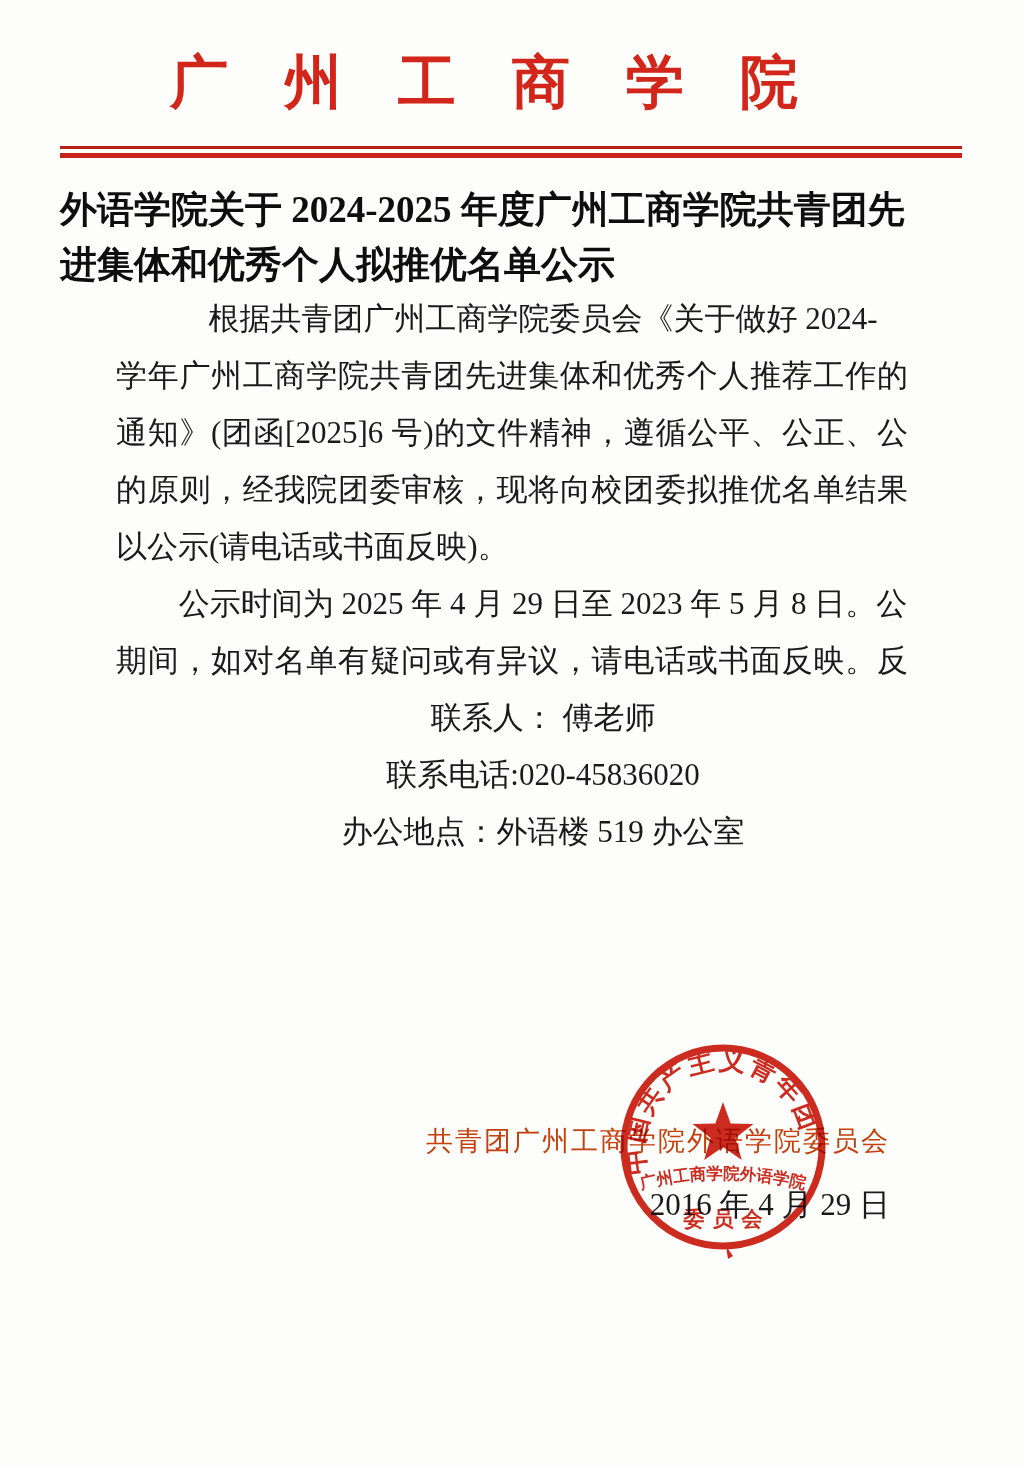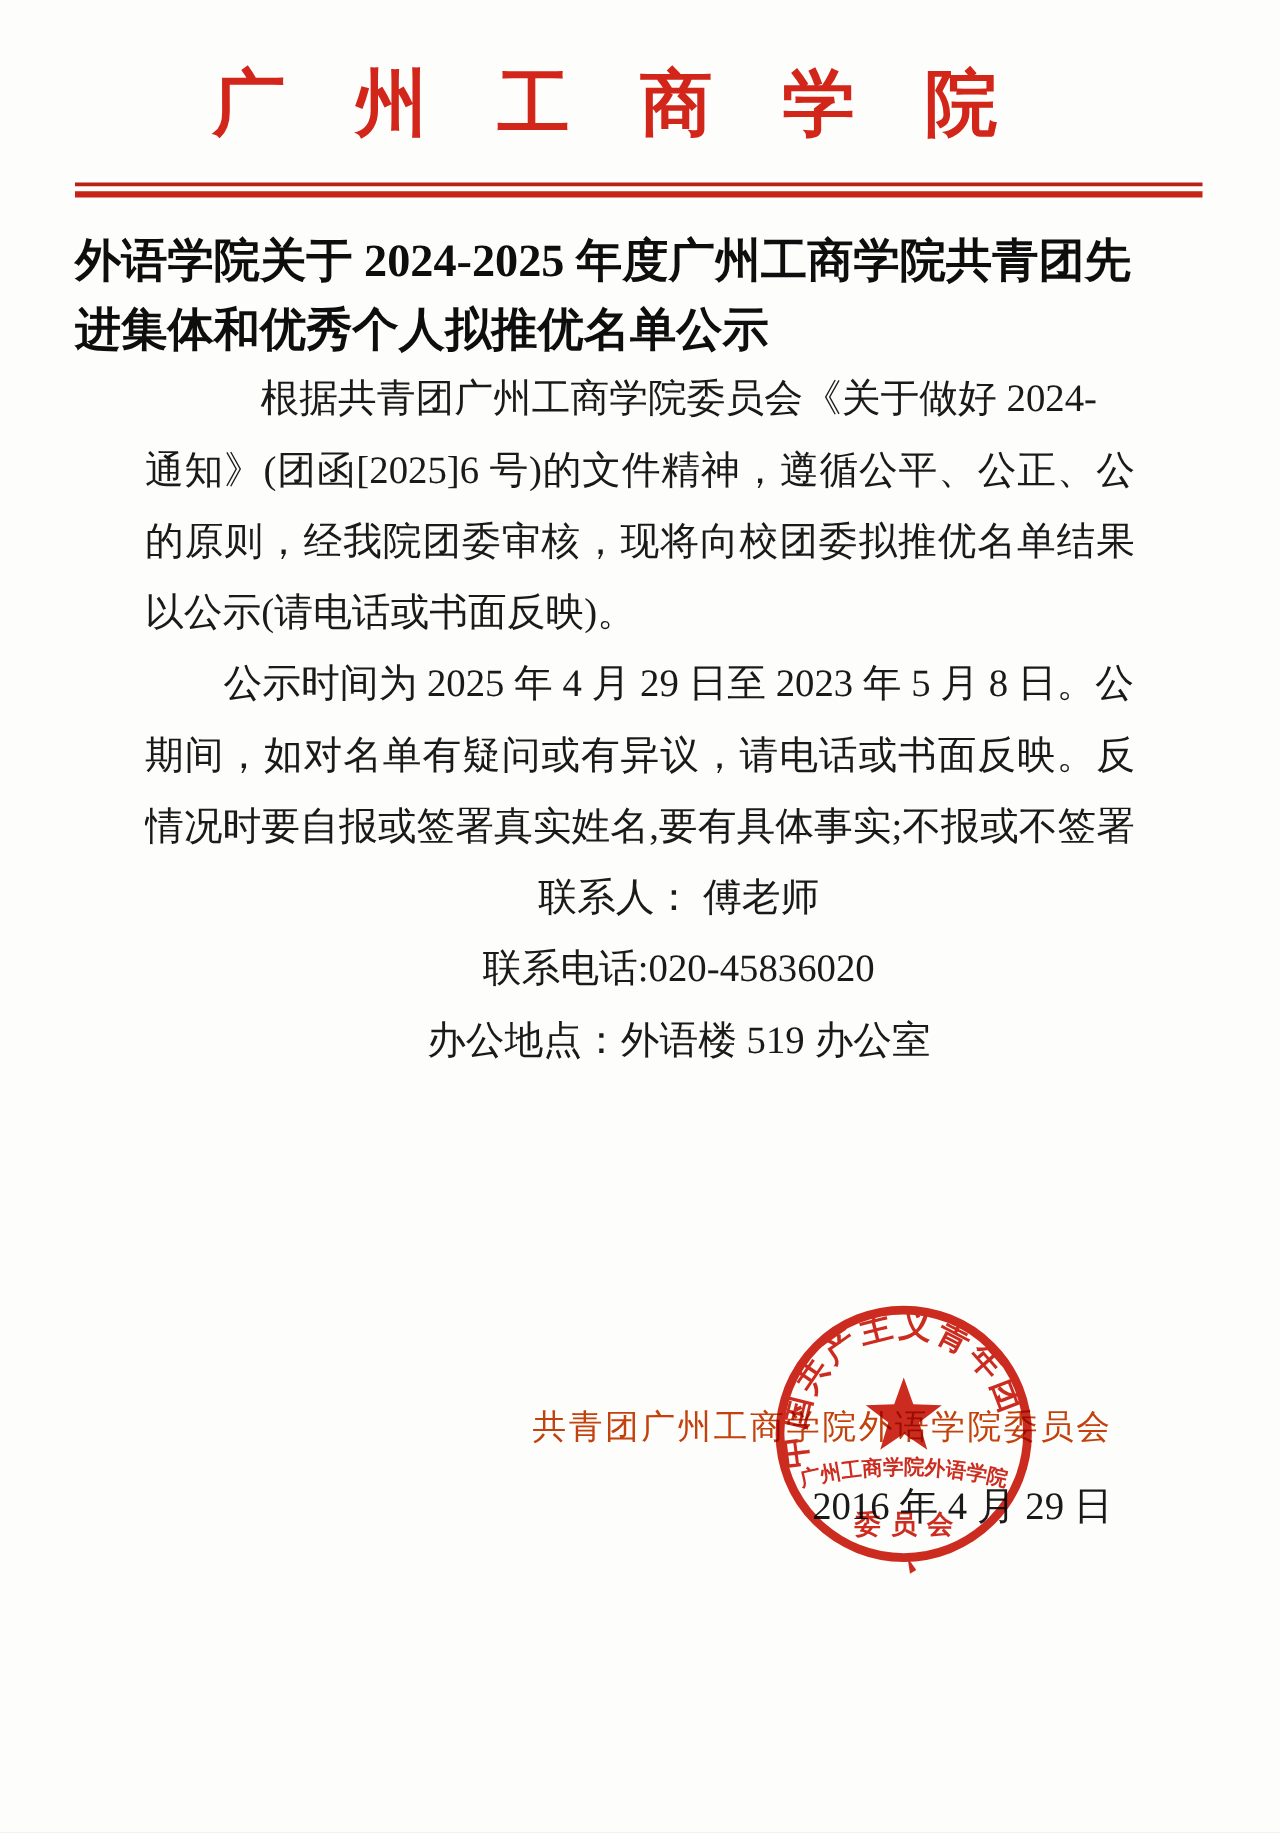--- a/index.html
+++ b/index.html
@@ -123,26 +123,26 @@
 
   <div class="double-rule"></div>
 
   <div class="doc-title">
     <div>外语学院关于 2024-2025 年度广州工商学院共青团先</div>
     <div>进集体和优秀个人拟推优名单公示</div>
   </div>
 
   <div class="doc-body">
     <div class="bline indent fill">根据共青团广州工商学院委员会《关于做好 2024-2025</div>
+    <div class="bline fill">学年广州工商学院共青团先进集体和优秀个人推荐工作的</div>
     <div class="bline fill">通知》(团函[2025]6 号)的文件精神，遵循公平、公正、公开</div>
     <div class="bline fill">的原则，经我院团委审核，现将向校团委拟推优名单结果予</div>
     <div class="bline">以公示(请电话或书面反映)。</div>
     <div class="bline indent fill">公示时间为 2025 年 4 月 29 日至 2023 年 5 月 8 日。公示</div>
     <div class="bline fill">期间，如对名单有疑问或有异议，请电话或书面反映。反映</div>
-    <div class="bline fill">情况时要自报或签署真实姓名,要有具体事实;不报或不签署</div>
     <div class="bline indent">联系人： 傅老师</div>
     <div class="bline indent">联系电话:020-45836020</div>
     <div class="bline indent">办公地点：外语楼 519 办公室</div>
   </div>
 
   <div class="signature">共青团广州工商学院外语学院委员会</div>
 
   <div class="doc-date">2016 年 4 月 29 日</div>
 
   <svg class="stamp" viewBox="0 0 214 220">

